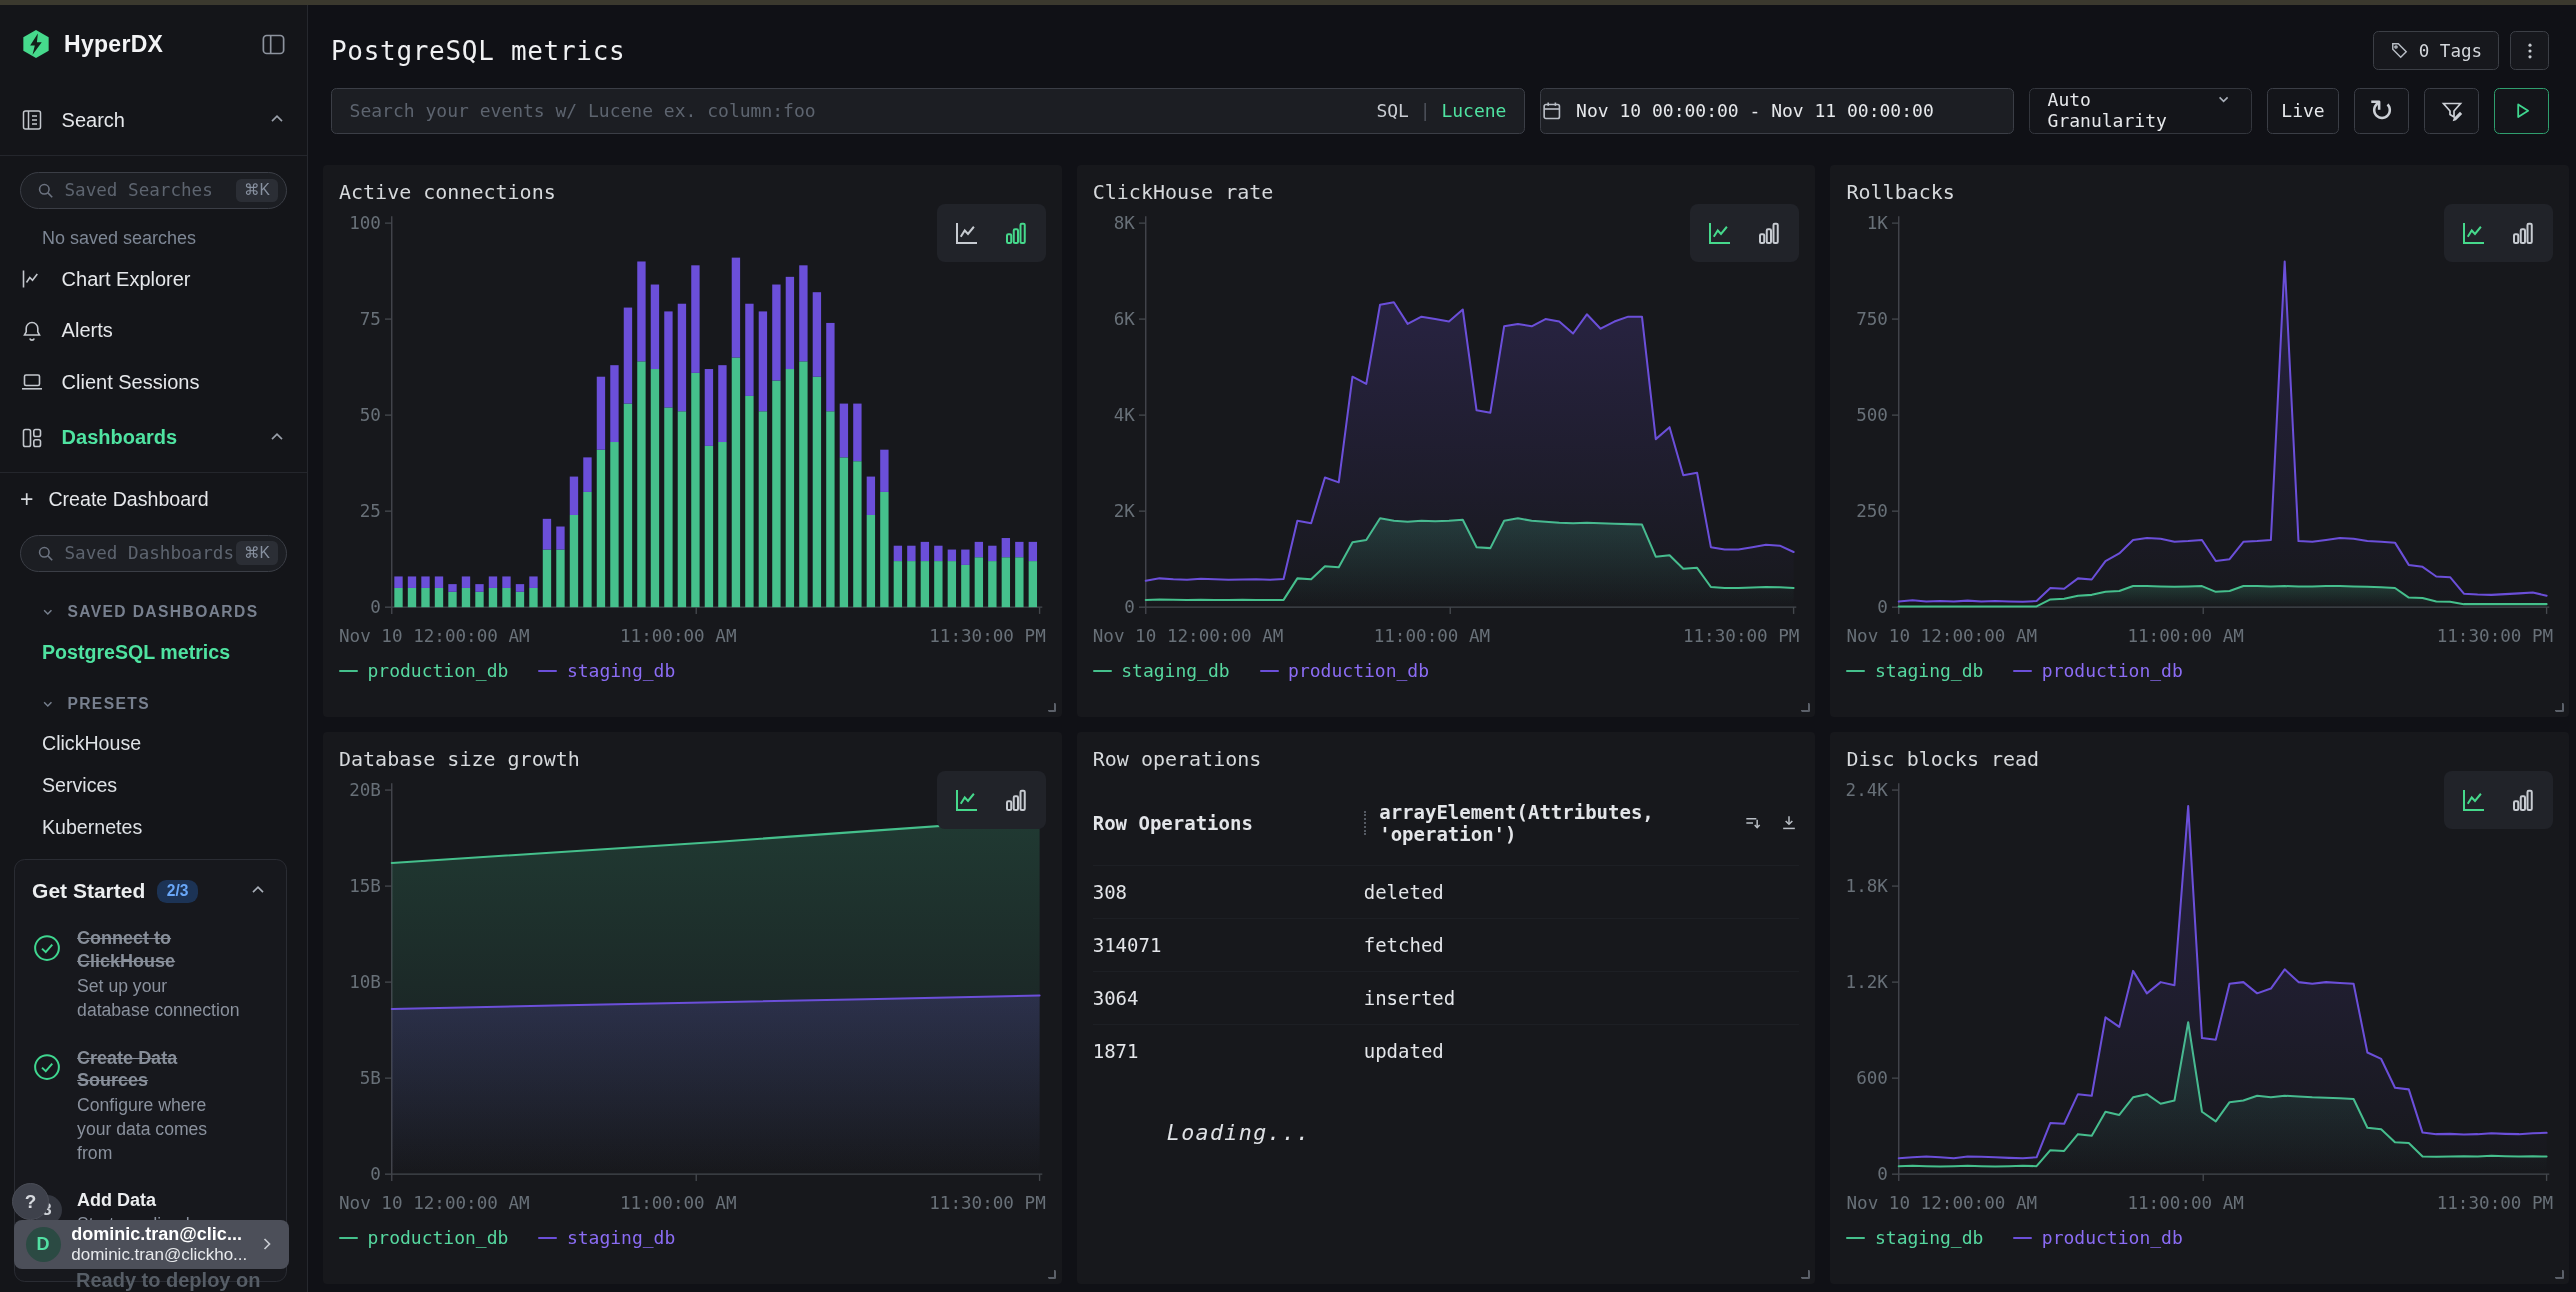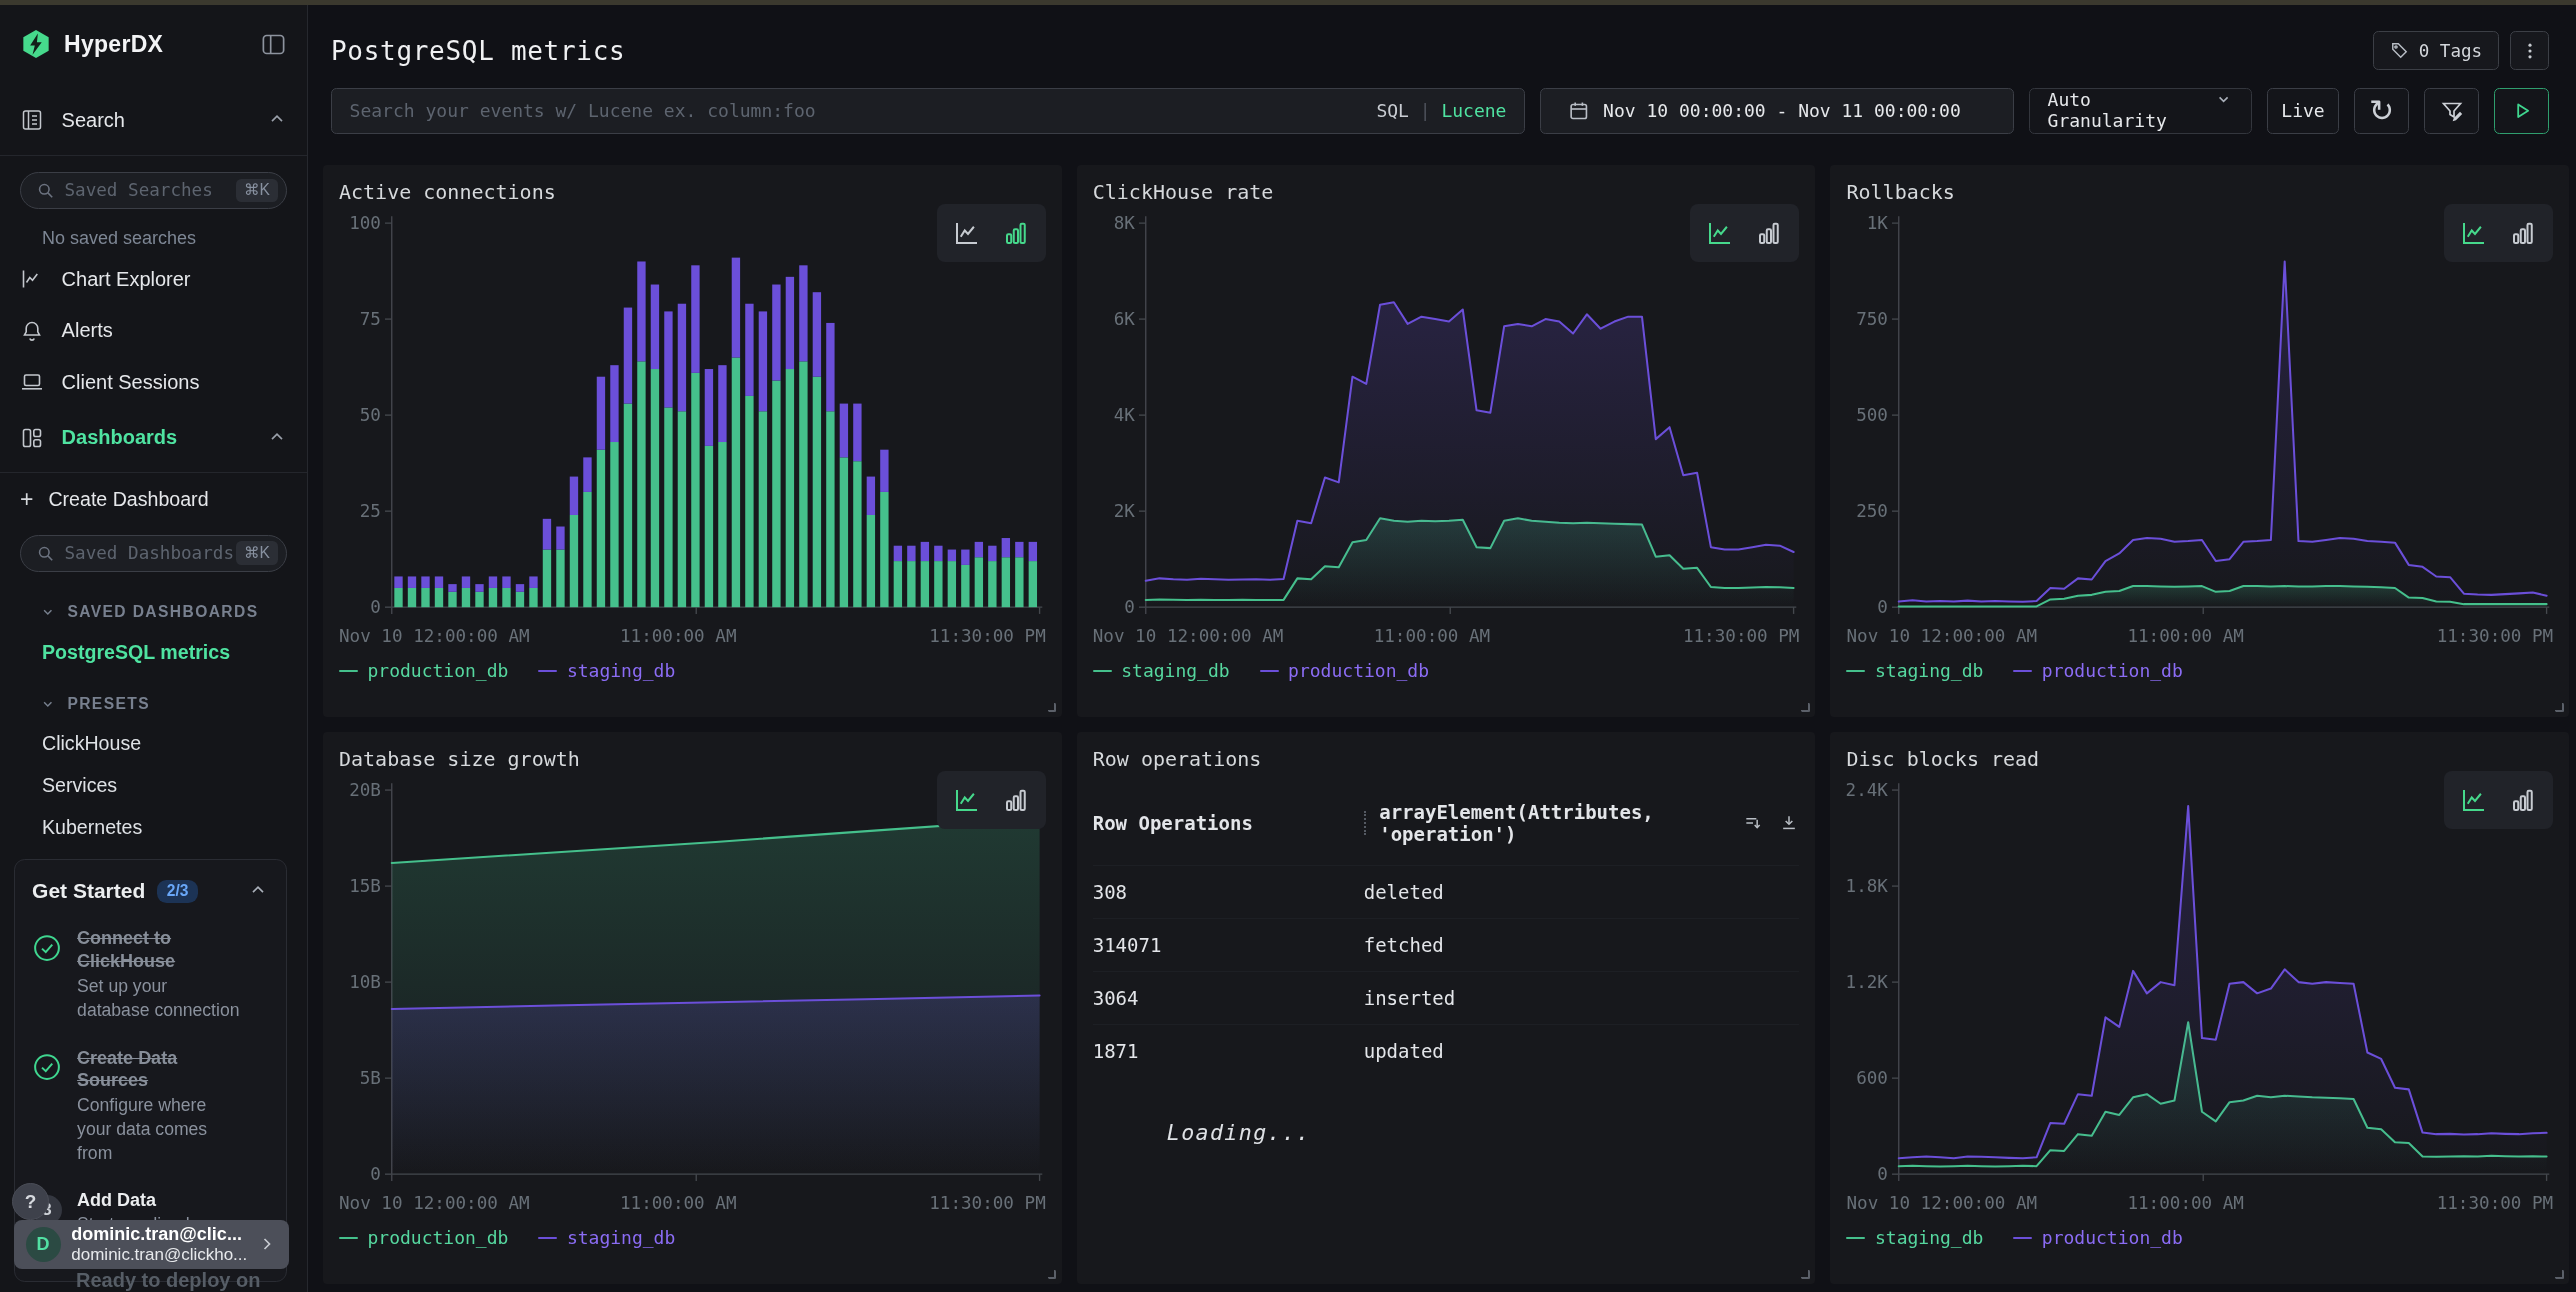--- a/index.html
+++ b/index.html
@@ -98,21 +98,21 @@
 
   .row2 { display:flex; margin:17.6px 27px 0 23px; gap:15px; height:46px; }
   .searchbox { flex:1; background:#1c1e23; border:0.7px solid #3b3e46; border-radius:5.4px;
     display:flex; align-items:center; padding:0 17.6px; }
   .searchbox .ph { flex:1; color:#5d646f; font-size:18px; }
   .lang-toggle { display:flex; align-items:center; gap:10.8px; font-size:18px;margin-left:23px; }
   .lang-sql { color:#c9cdd3; }
   .lang-div { color:#4d525b; }
   .lang-lucene { color:#4fe3a1; }
   .timebox { width:474px; background:#1c1e23; border:0.7px solid #3b3e46; border-radius:5.4px;
-    display:flex; align-items:center; gap:13.5px; padding:0 27px; color:#e6e8eb; font-size:18px; }
+    display:flex; align-items:center; gap:13.5px; padding:0 0; color:#e6e8eb; font-size:18px; }
   .timebox svg { width:21.6px; height:21.6px; color:#b9bec6; }
   .granbox { width:223px; background:#14151a; border:0.7px solid #33363d; border-radius:5.4px;
     display:flex; justify-content:space-between; padding:0 17.6px;
     color:#e6e8eb; font-size:18px; }
   .granbox svg { width:20px; height:20px; color:#aab0ba; }
   .btn { background:#14151a; border:0.7px solid #3b3e46; border-radius:5.4px; color:#e6e8eb;
     display:flex; align-items:center; justify-content:center; font-size:18px; }
   .live-btn { width:72px; }
   .sq-btn { width:55px; color:#ccd0d6; }
   .sq-btn svg { width:24px; height:24px; }

